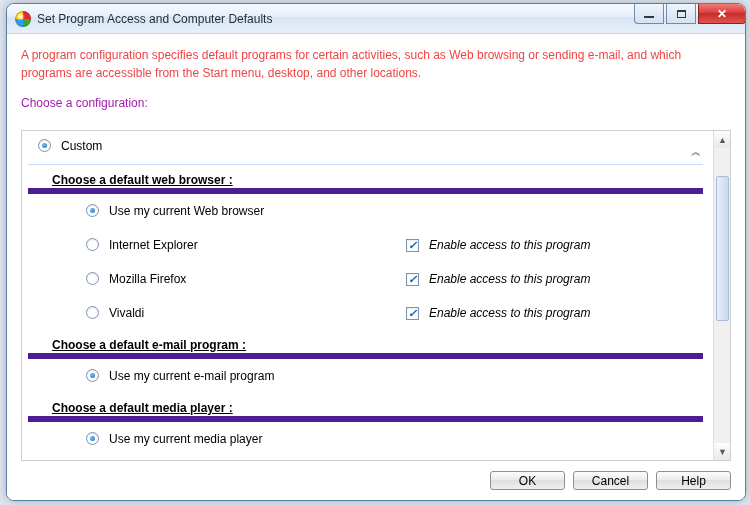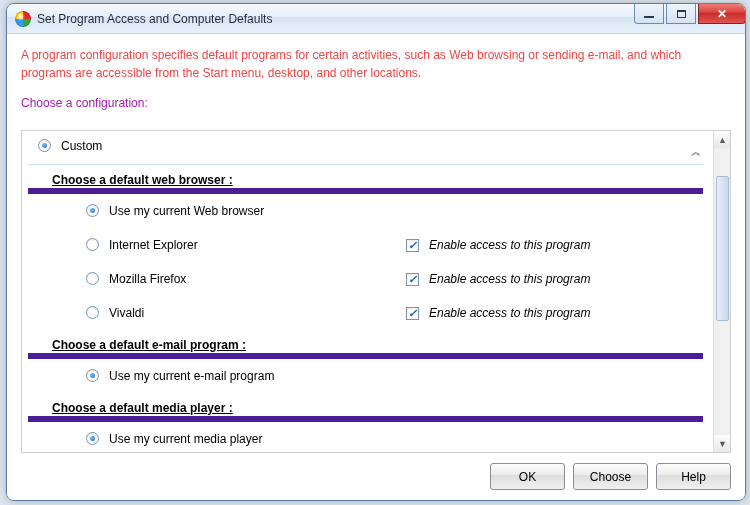--- a/index.html
+++ b/index.html
@@ -177,21 +177,21 @@
     letter-spacing:-4px;
   }
 
   .button-bar {
     display:flex; justify-content:flex-end;
     gap: 8px;
     padding-top:10px;
   }
   .btn {
     min-width: 75px;
-    height: 27px;
+    height: 19px;
     border:1px solid #8a8f95;
     border-radius:3px;
     background: linear-gradient(#fdfdfd,#ebebeb 45%,#dedede 46%,#f0f0f0);
     font-family:inherit;
     font-size:12px;
     cursor:default;
     padding: 0 14px;
   }
 </style>
 </head>
@@ -293,18 +293,18 @@
 
       <div class="vscroll">
         <div class="arrow up">▲</div>
         <div class="thumb"></div>
         <div class="arrow down">▼</div>
       </div>
     </div>
 
     <div class="button-bar">
       <button class="btn">OK</button>
-      <button class="btn">Choose</button>
+      <button class="btn">Cancel</button>
       <button class="btn">Help</button>
     </div>
 
   </div>
 </div>
 
 </body></html>

